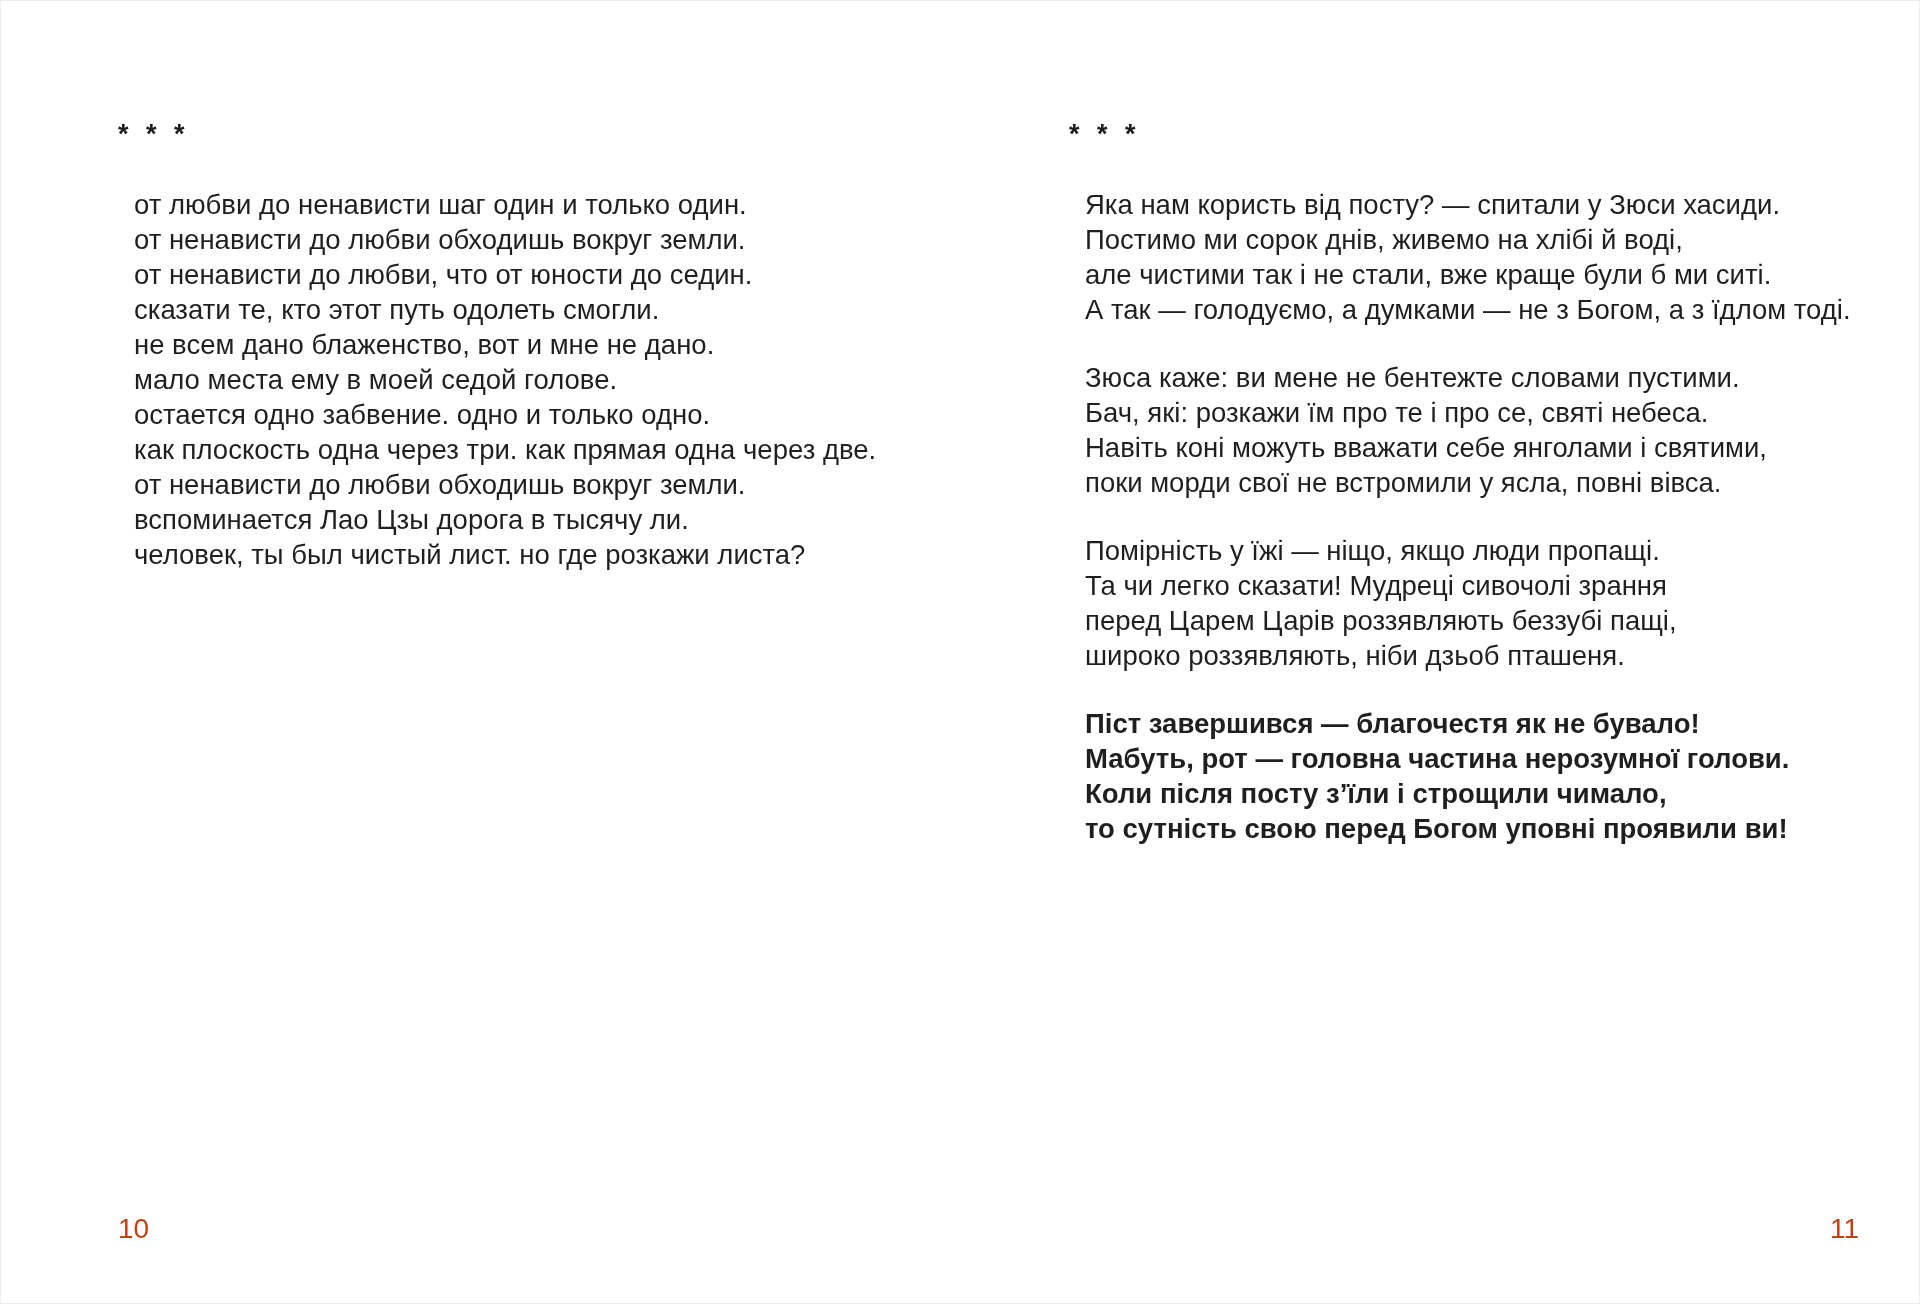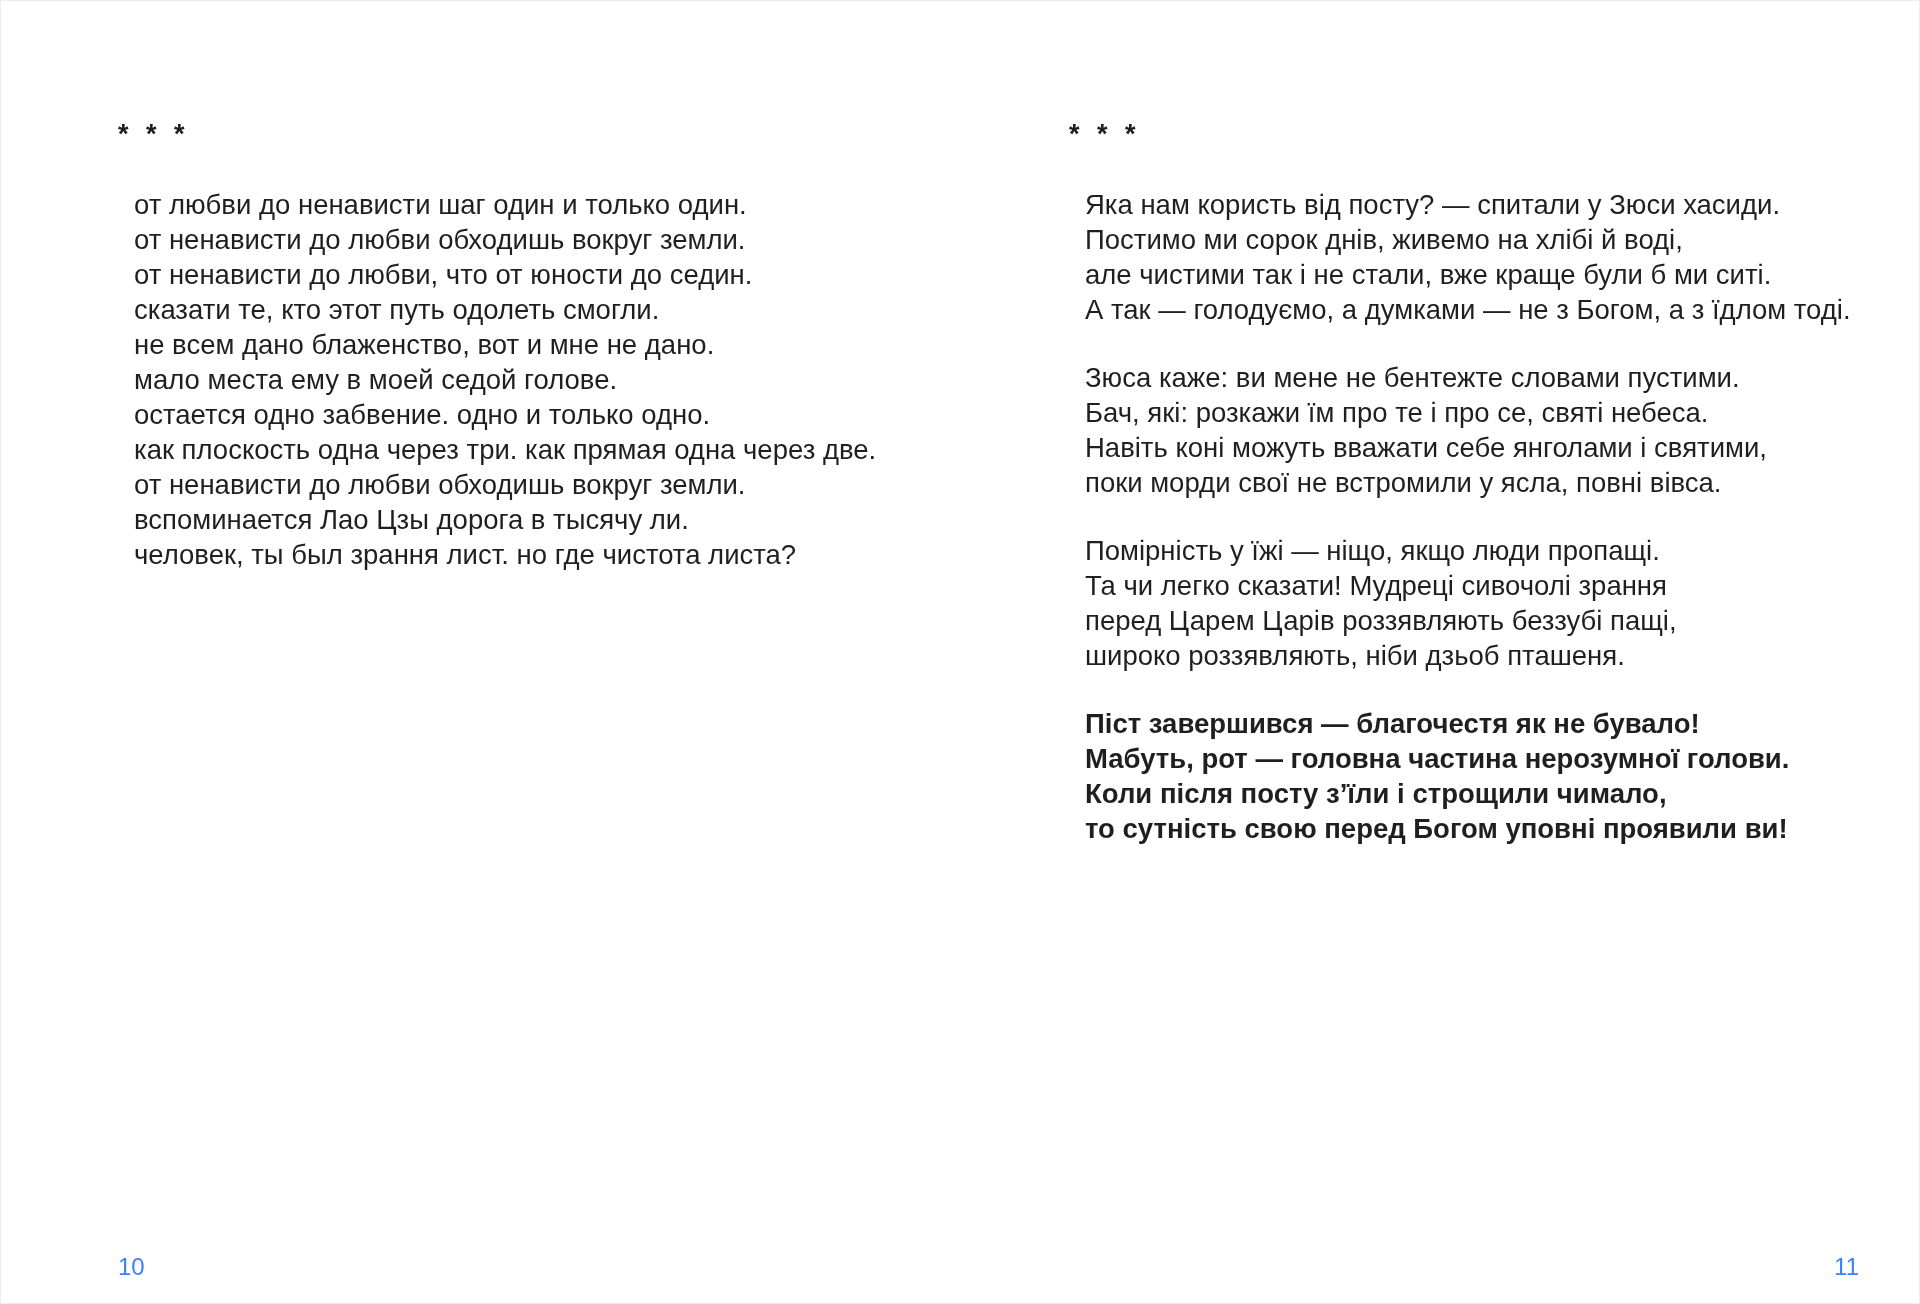--- a/index.html
+++ b/index.html
@@ -46,23 +46,23 @@
     font-size: 27.5px;
     line-height: 35px;
     white-space: nowrap;
     color: #1f1f1f;
   }
   .stanza { margin-bottom: 33px; }
   .stanza:last-child { margin-bottom: 16px; font-weight: bold; }
 
   .page-number {
     position: absolute;
-    top: 1252px;
-    font-size: 24px;
-    color: #3b82f6;
+    top: 1212px;
+    font-size: 28px;
+    color: #c2410c;
   }
   .page-number-left  { left: 0; }
   .page-number-right { right: 0; text-align: left; }
 </style>
 </head>
 <body>
 
 <div class="spread">
 
   <div class="book-page page-left">
@@ -71,21 +71,21 @@
       <div class="poem-line">от любви до ненависти шаг один и только один.</div>
       <div class="poem-line">от ненависти до любви обходишь вокруг земли.</div>
       <div class="poem-line">от ненависти до любви, что от юности до седин.</div>
       <div class="poem-line">сказати те, кто этот путь одолеть смогли.</div>
       <div class="poem-line">не всем дано блаженство, вот и мне не дано.</div>
       <div class="poem-line">мало места ему в моей седой голове.</div>
       <div class="poem-line">остается одно забвение. одно и только одно.</div>
       <div class="poem-line">как плоскость одна через три. как прямая одна через две.</div>
       <div class="poem-line">от ненависти до любви обходишь вокруг земли.</div>
       <div class="poem-line">вспоминается Лао Цзы дорога в тысячу ли.</div>
-      <div class="poem-line">человек, ты был зрання лист. но где чистота листа?</div>
+      <div class="poem-line">человек, ты был чистый лист. но где розкажи листа?</div>
     </div>
     <div class="page-number page-number-left">10</div>
   </div>
 
   <div class="book-page page-right">
     <div class="section-marker">* * *</div>
     <div class="poem">
       <div class="stanza">
         <div class="poem-line">Яка нам користь від посту? — спитали у Зюси хасиди.</div>
         <div class="poem-line">Постимо ми сорок днів, живемо на хлібі й воді,</div>

